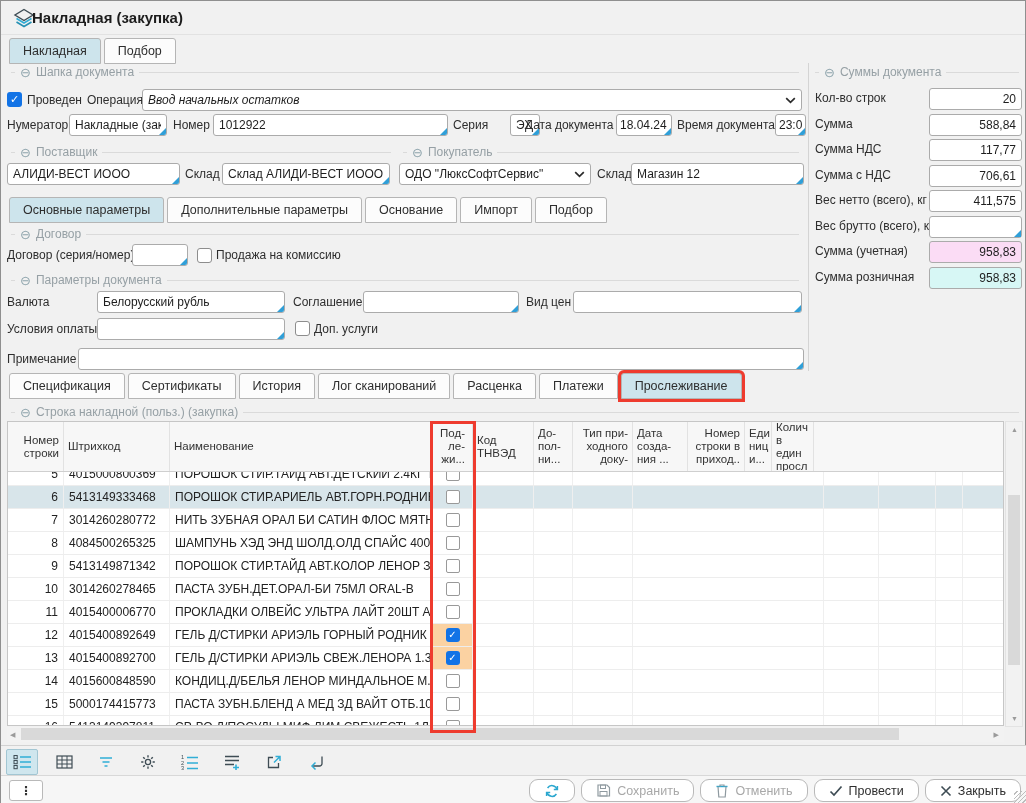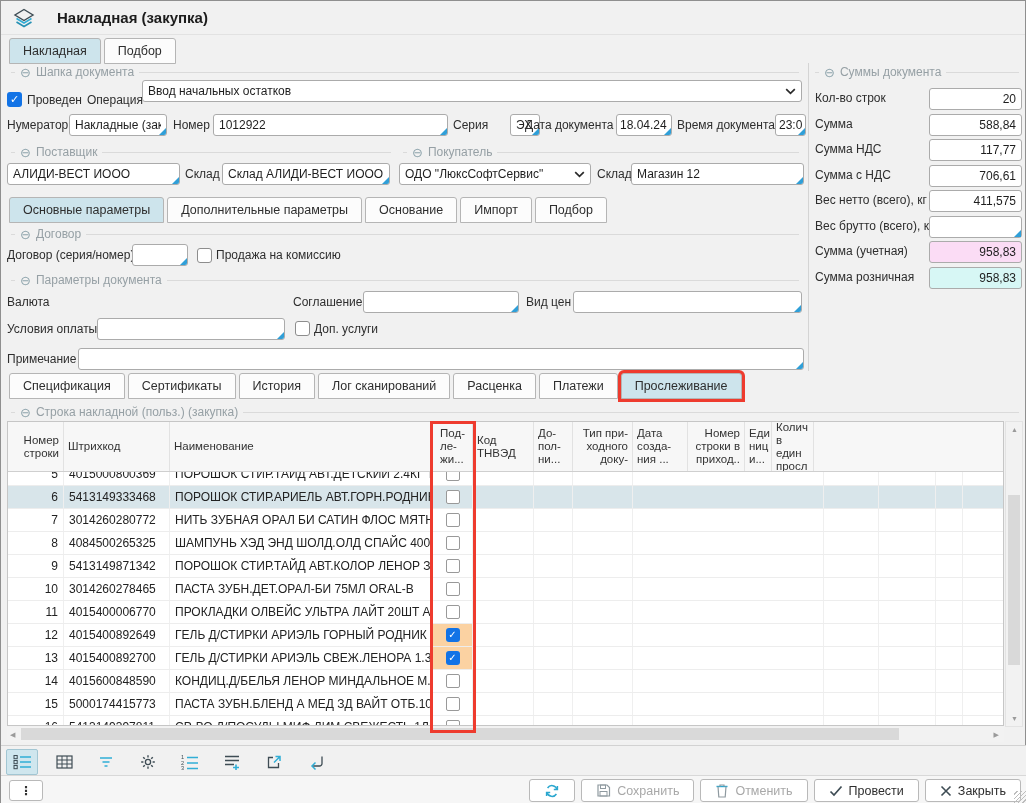--- a/index.html
+++ b/index.html
@@ -3,21 +3,21 @@
 <meta charset="utf-8">
 <style>
   html,body{margin:0;padding:0;}
   body{width:1026px;height:803px;position:relative;background:#f1f1f1;
        font-family:"Liberation Sans","DejaVu Sans",sans-serif;overflow:hidden;}
   #app{position:absolute;inset:0;border:1px solid #8f8f8f;box-sizing:border-box;background:#f1f1f1;}
 
   
   .titlebar{position:absolute;left:0;top:0;width:100%;height:34px;border-bottom:1px solid #e2e2e2;box-sizing:border-box;}
   .appicon{position:absolute;left:12px;top:6px;width:22px;height:22px;display:flex;}
-  .title{position:absolute;left:56px;top:0;line-height:33px;font-size:15px;font-weight:bold;color:#1c1c1c;}
+  .title{position:absolute;left:31px;top:0;line-height:33px;font-size:15px;font-weight:bold;color:#1c1c1c;}
 
   
   .lbl{position:absolute;font-size:12px;color:#2e2e2e;line-height:22px;white-space:nowrap;}
   .fld{position:absolute;height:22px;box-sizing:border-box;background:#fff;border:1px solid #ababab;border-radius:3px;
        font-size:12px;color:#1e1e1e;display:flex;align-items:center;padding:0 5px;overflow:hidden;}
   .fld .v{white-space:nowrap;overflow:hidden;flex:1;}
   .fld.ed::after{content:"";position:absolute;right:0;bottom:0;width:0;height:0;
        border-style:solid;border-width:0 0 7px 7px;border-color:transparent transparent #2f9fd8 transparent;}
   .fld.dd .chev{margin-left:auto;display:flex;align-items:center;}
   .cb{position:absolute;width:15px;height:15px;box-sizing:border-box;border-radius:3px;}
@@ -48,21 +48,21 @@
        border-style:solid;border-width:0 0 7px 7px;border-color:transparent transparent #2f9fd8 transparent;}
 
   
   #table-outer{position:absolute;left:6px;top:420px;width:997px;height:305px;box-sizing:border-box;
        border:1px solid #c6c6c6;background:#fff;overflow:hidden;}
   #thead{display:flex;height:49px;border-bottom:1px solid #cfcfcf;background:#f7f7f7;}
   .th{box-sizing:border-box;border-right:1px solid #e2e2e2;font-size:11.5px;line-height:13px;color:#333;
        padding:3px 4px;display:flex;flex-direction:column;justify-content:center;align-items:flex-start;
        white-space:pre-line;overflow:hidden;flex-shrink:0;}
   .th.r{align-items:flex-end;text-align:right;}
-  .th.c{align-items:center;text-align:left;}
+  .th.c{align-items:center;text-align:right;}
   .trow{display:flex;height:22px;border-bottom:1px solid #ededed;background:#fff;}
   .trow.selected{background:#d8e5ea;}
   .trow.selected .cell{background:transparent;}
   .trow.partial{height:13px;overflow:hidden;}
   .trow.partial .cell{margin-top:-9px;}
   .cell{box-sizing:border-box;border-right:1px solid #efefef;font-size:12px;color:#222;height:22px;
        padding:0 5px;overflow:hidden;white-space:nowrap;flex-shrink:0;display:flex;align-items:center;}
   .cell.r{justify-content:flex-end;}
   .cell.c{justify-content:center;}
   .cell.chk-on{background:#fbd2a2;}
@@ -89,21 +89,21 @@
   .tbi{width:30px;height:24px;display:flex;align-items:center;justify-content:center;border:1px solid transparent;border-radius:2px;}
   .tbi.active{background:#cfe6ee;border-color:#a2c6d3;}
 
   
   #footer{position:absolute;left:0;top:774px;width:1026px;height:29px;background:#f6f6f6;
        border-top:1px solid #d8d8d8;box-sizing:border-box;}
   .morebtn{position:absolute;left:8px;top:4px;width:34px;height:21px;box-sizing:border-box;background:#fff;
        border:1px solid #b9b9b9;border-radius:3px;display:flex;align-items:center;justify-content:center;
        font-size:12px;font-weight:bold;color:#333;}
   #footer-btns{position:absolute;right:6px;top:3px;display:flex;gap:6px;}
-  .fbtn{height:23px;box-sizing:border-box;border:1px solid #b9b9b9;border-radius:3px;background:#fff;
+  .fbtn{height:23px;box-sizing:border-box;border:1px solid #b9b9b9;border-radius:9px;background:#fff;
        display:flex;align-items:center;justify-content:center;gap:6px;font-size:12.5px;color:#2e2e2e;padding:0 14px;text-align:center;}
   .fbtn.disabled{color:#a8a8a8;}
   .fic{display:flex;align-items:center;}
   .grip{position:absolute;right:1px;bottom:1px;width:12px;height:12px;
        background:repeating-linear-gradient(135deg,transparent 0 2px,#bdbdbd 2px 3px);}
 </style>
 </head>
 <body>
 
 <div id="app">
@@ -125,21 +125,21 @@
     </div>
 
   <div class="grp" style="left:10px;top:64px;width:788px;">
     <span class="gx">⊖</span>
       <span>Шапка документа</span>
       <i></i>
   </div>
   <span class="cb cb-on" style="left:6px;top:91px;">✓</span>
   <span class="lbl" style="left:26px;top:88px;">Проведен</span>
   <span class="lbl" style="left:86px;top:88px;">Операция</span>
-  <div class="fld dd" style="left:141px;top:79px;width:660px;">
+  <div class="fld dd" style="left:141px;top:88px;width:660px;font-style:italic;">
     <span class="v">Ввод начальных остатков</span>
     <span class="chev">
         <svg width="11" height="7" viewBox="0 0 11 7">
           <path d="M1.2 1.2 5.5 5.3 9.8 1.2" fill="none" stroke="#2b2b2b" stroke-width="1.7"></path>
         </svg>
       </span>
   </div>
   <span class="lbl" style="left:6px;top:113px;">Нумератор</span>
   <div class="fld ed" style="left:68px;top:113px;width:98px;">
       <span class="v">Накладные (зак</span>
@@ -252,20 +252,23 @@
     </div>
   <span class="cb cb-off" style="left:196px;top:247px;"></span>
   <span class="lbl" style="left:215px;top:243px;">Продажа на комиссию</span>
 
   <div class="grp" style="left:10px;top:272px;width:788px;">
     <span class="gx">⊖</span>
       <span>Параметры документа</span>
       <i></i>
   </div>
   <span class="lbl" style="left:6px;top:290px;">Валюта</span>
+  <div class="fld ed" style="left:96px;top:290px;width:188px;">
+      <span class="v">Белорусский рубль</span>
+    </div>
   <span class="lbl" style="left:292px;top:290px;">Соглашение</span>
   <div class="fld ed" style="left:362px;top:290px;width:156px;">
       <span class="v"></span>
     </div>
   <span class="lbl" style="left:525px;top:290px;">Вид цен</span>
   <div class="fld ed" style="left:572px;top:290px;width:229px;">
       <span class="v"></span>
     </div>
   <span class="lbl" style="left:6px;top:317px;">Условия оплаты</span>
   <div class="fld ed" style="left:96px;top:317px;width:188px;">

